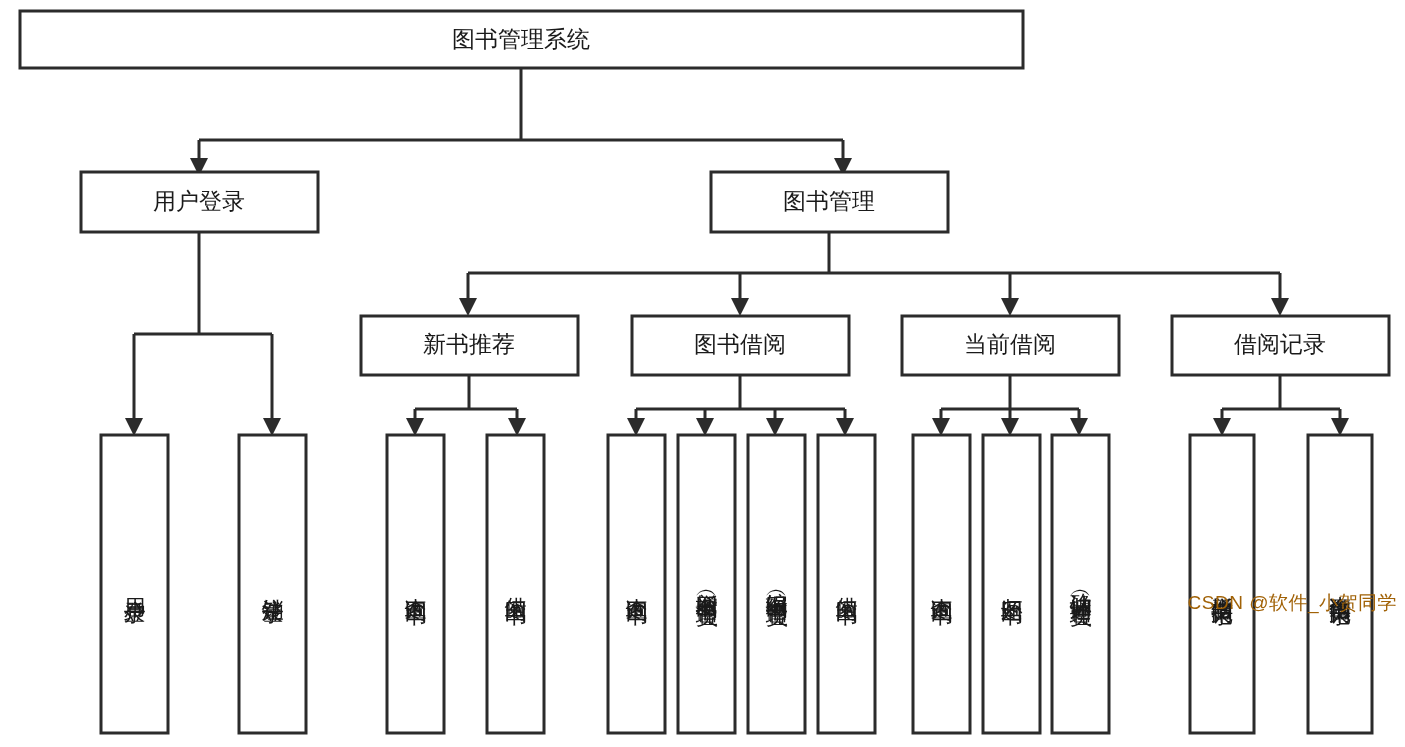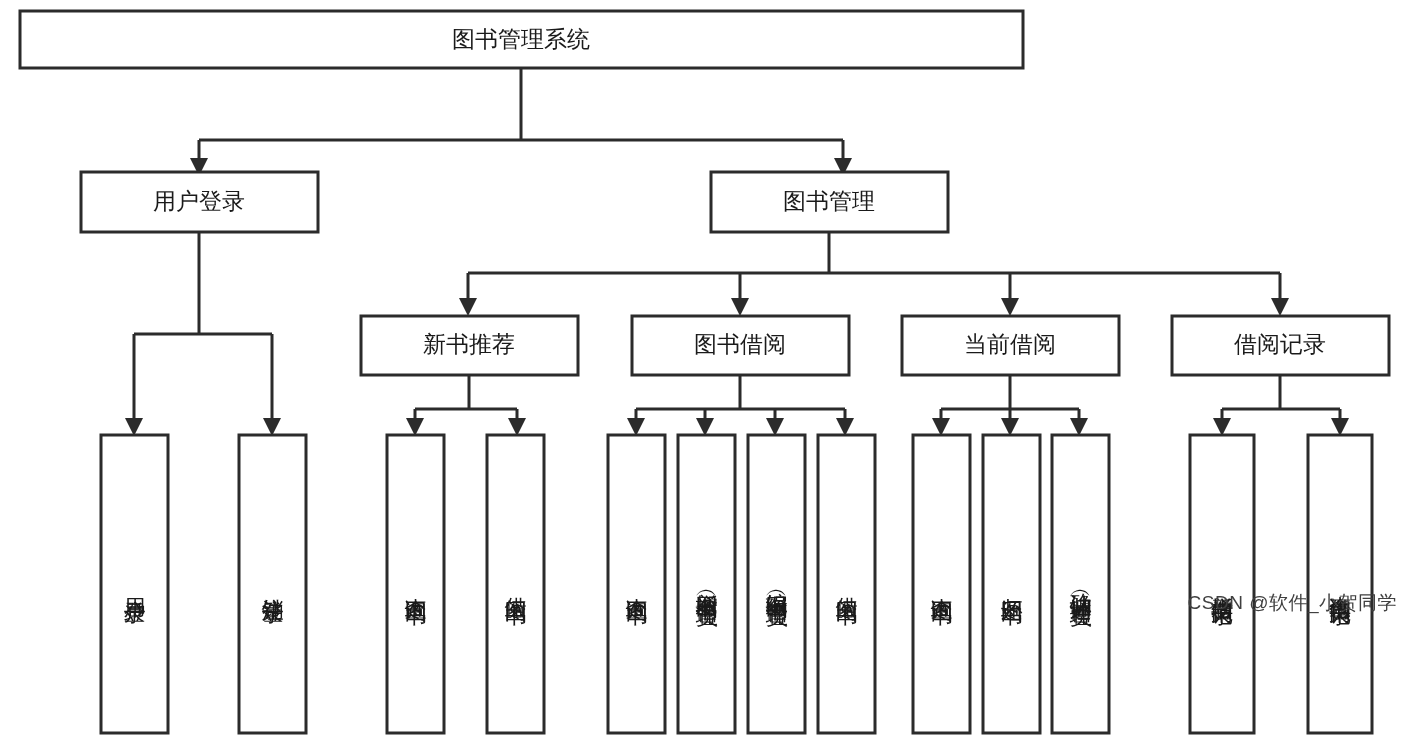--- a/index.html
+++ b/index.html
@@ -63,21 +63,21 @@
     color: #1a1a1a;
     white-space: nowrap;
     pointer-events: none;
   }
   .watermark {
     position: absolute;
     right: 8px;
     bottom: 4px;
     font-family: "Liberation Sans", "DejaVu Sans", sans-serif;
     font-size: 19px;
-    color: #404040;
+    color: #a16207;
     letter-spacing: 0.5px;
     white-space: nowrap;
   }
 </style>
 </head>
 <body>
 
 <div id="diagram-root">
 
   <svg class="diagram" viewBox="0 0 1405 747" xmlns="http://www.w3.org/2000/svg">

